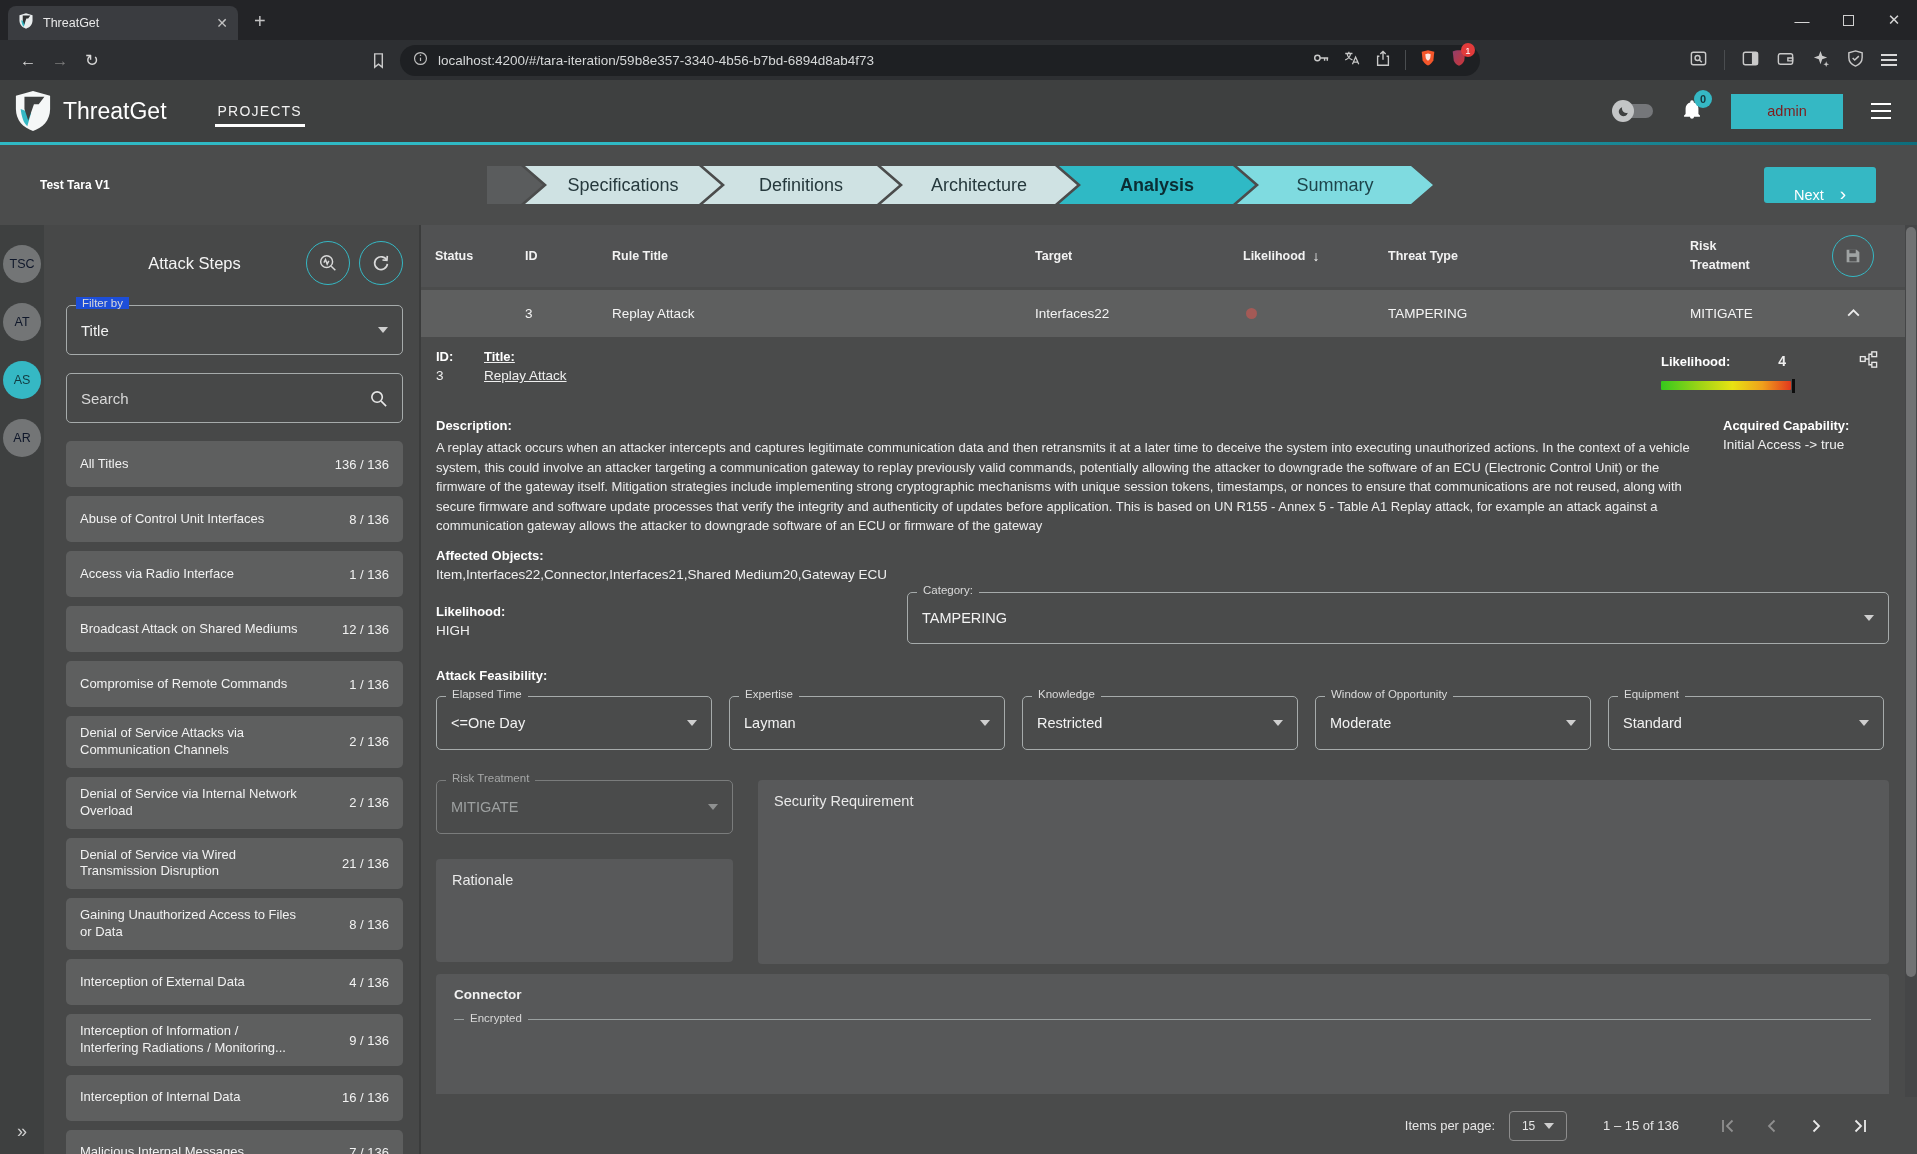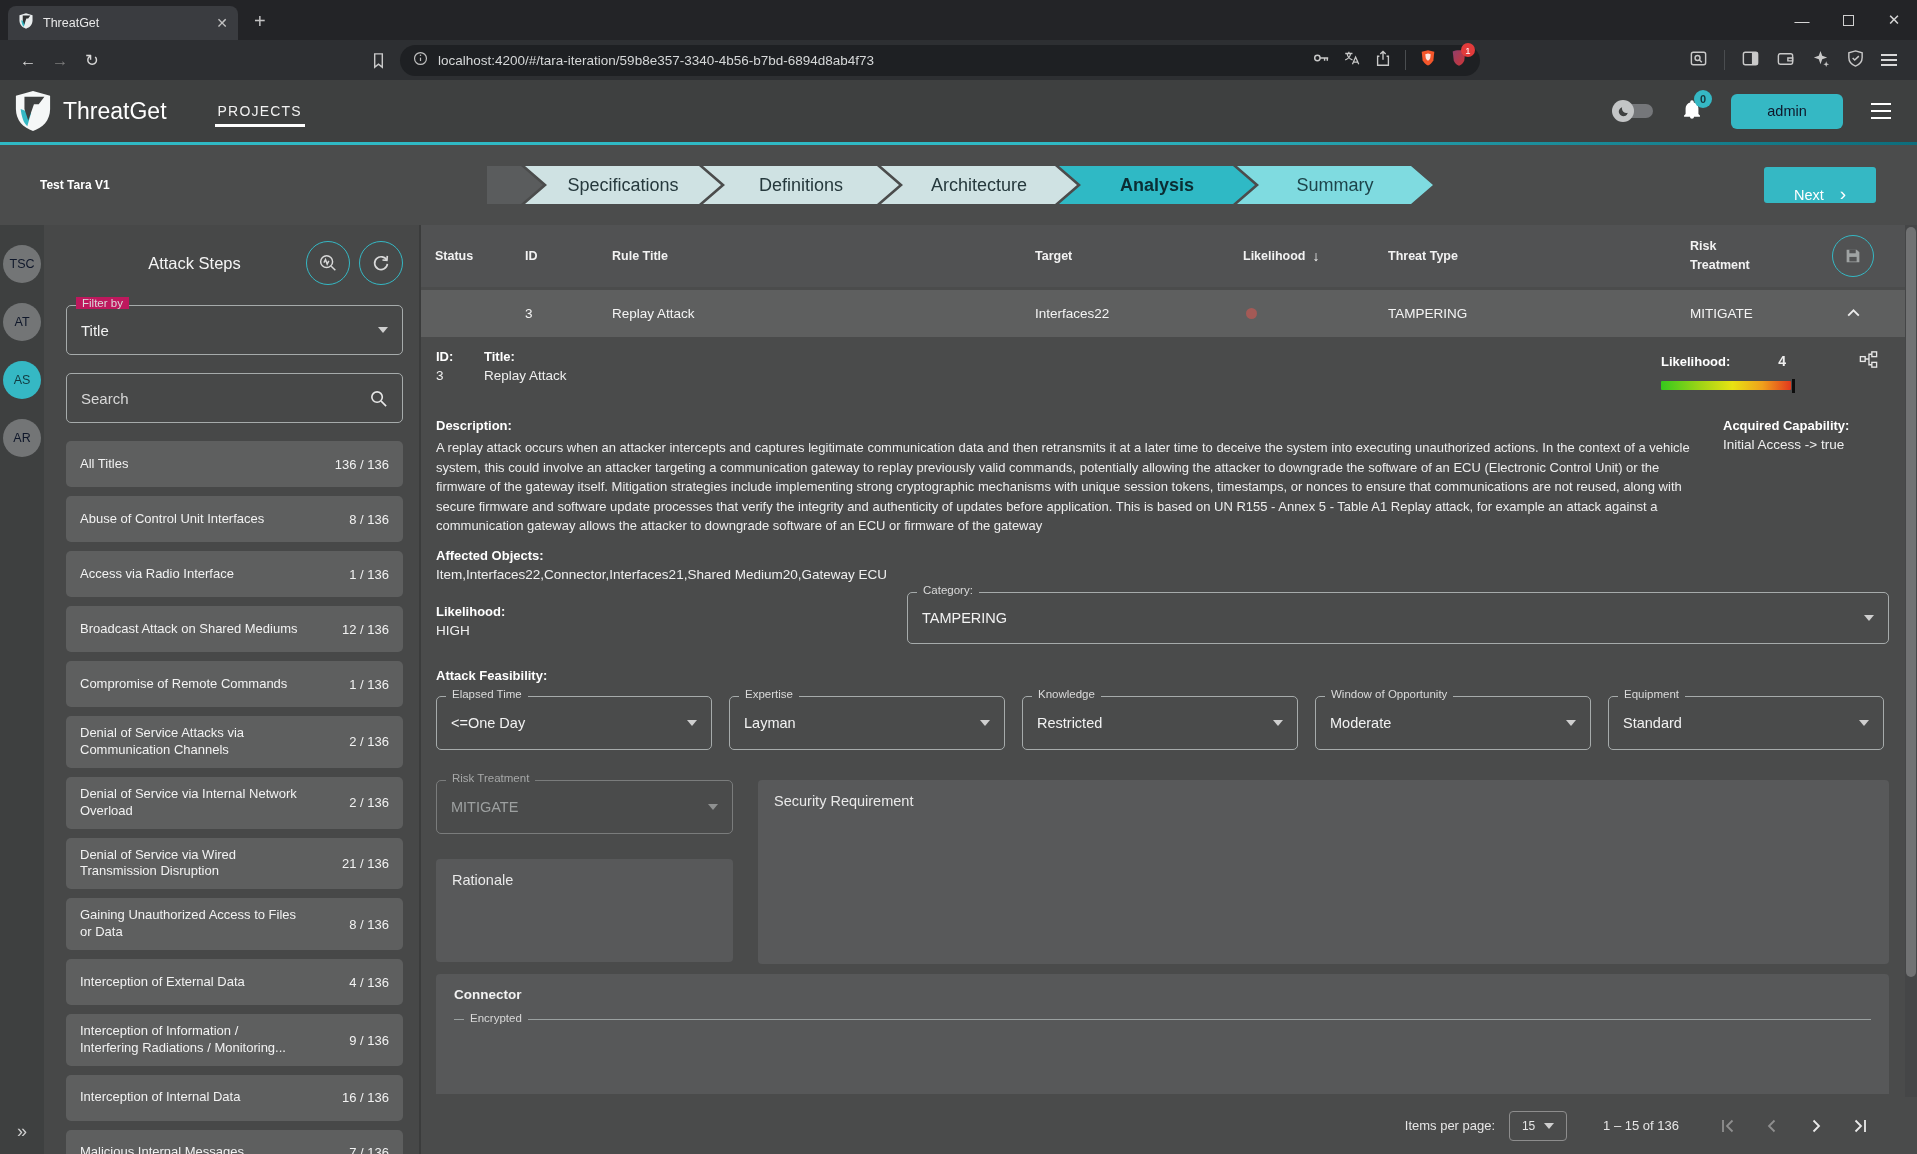--- a/index.html
+++ b/index.html
@@ -50,21 +50,21 @@
   .hdr-right { margin-left:auto; display:flex; align-items:center; gap:28px; }
   .toggle { width:36px; height:14px; background:#75777a; border-radius:7px; position:relative; }
   .knob { position:absolute; left:-5px; top:-4px; width:22px; height:22px; border-radius:50%; background:#c3c5c6;
           display:flex; align-items:center; justify-content:center; }
   .knob svg { width:13px; height:13px; }
   .bell { position:relative; }
   .bell svg { width:22px; height:23px; }
   .bell-badge { position:absolute; top:-8px; right:-9px; min-width:18px; height:18px; border-radius:9px;
                 background:#35b8c4; color:#16363b; font-size:11px; font-weight:bold; display:flex;
                 align-items:center; justify-content:center; }
-  .admin-btn { width:112px; height:35px; background:#35b8c4; border-radius:6px; color:#0f172a;
+  .admin-btn { width:112px; height:35px; background:#35b8c4; border-radius:0; color:#7f1d1d;
                font-size:14.5px; display:flex; align-items:center; justify-content:center; }
   .menu-bars { display:flex; flex-direction:column; gap:4.5px; }
   .menu-bars i { display:block; width:20px; height:2.4px; background:#fff; }
 
   .tealbar { height:3px; background:linear-gradient(90deg,#2fb9c5,#2fb9c5 55%,#0d6d7c); }
 
   
   .subheader { height:80px; background:#4b4c4c; position:relative; display:flex; align-items:center; }
   .project-name { margin-left:40px; font-weight:bold; font-size:12px; color:#fff; }
   .stepper { position:absolute; left:487px; top:21px; display:flex; height:38px; }
@@ -93,21 +93,21 @@
   .sidebar { width:377px; background:#474848; border-right:2px solid #3b3c3c; padding:16px 16px 0 22px; flex:none; }
   .sb-head { display:flex; align-items:center; margin-bottom:20px; }
   .sb-title { flex:1; text-align:center; padding-left:26px; font-size:16.5px; color:#f4f4f4; }
   .sb-iconbtn { width:44px; height:44px; border-radius:50%; border:1px solid #35b8c4; display:flex;
                 align-items:center; justify-content:center; margin-left:9px; flex:none; }
   .sb-iconbtn svg { width:22px; height:22px; }
   .mat-field { position:relative; border:1px solid #a6abab; border-radius:5px; display:flex;
                align-items:center; padding:0 14px; background:transparent; }
   .mat-field .flabel { position:absolute; top:-9px; left:9px; padding:0 6px; font-size:11.5px;
                        color:#dadada; background:#4a4b4b; white-space:nowrap; }
-  .sidebar .mat-field .flabel { background:#be185d; }
+  .sidebar .mat-field .flabel { background:#1d4ed8; }
   .mat-field .fval { font-size:15px; color:#f2f2f2; }
   .caret { margin-left:auto; width:0; height:0; border-left:5px solid transparent;
            border-right:5px solid transparent; border-top:6px solid #cfcfcf; }
   .mat-field.disabled { border-color:#7a7c7c; }
   .mat-field.disabled .fval { color:#9da0a0; }
   .mat-field.disabled .caret { border-top-color:#8f9191; }
   .mat-field.disabled .flabel { color:#a6a8a8; }
   .sb-filter { height:50px; margin-bottom:18px; }
   .sb-search { height:50px; border:1px solid #a6abab; border-radius:5px; display:flex; align-items:center;
                padding:0 14px; margin-bottom:18px; }
@@ -138,21 +138,21 @@
   .trow { height:47px; background:#5e5f5f; margin-top:3px; display:flex; align-items:center;
           padding-left:14px; font-size:13.5px; color:#f4f4f4; }
   .dot { width:11px; height:11px; border-radius:50%; background:#a45a56; margin-left:3px; }
   .chev-up svg { width:17px; height:17px; }
 
   .detail { flex:1; background:#4a4b4b; padding:12px 28px 0 15px; overflow:hidden;
             font-size:13px; color:#efefef; }
   .d-lab { font-weight:bold; font-size:13px; color:#fff; }
   .d-val { font-size:13.5px; margin-top:4px; }
   .d-row1 { display:flex; }
-  .d-id { width:48px; } .d-titlecol { flex:1; }
+  .d-id { width:48px; } .d-titlecol { flex:1;text-decoration:underline; }
   .d-like { width:218px; margin-right:10px; }
   .d-like-top { display:flex; align-items:center; }
   .d-like-top .lv { margin-left:48px; font-weight:bold; font-size:14px; }
   .d-like-top .tree { margin-left:auto; }
   .tree svg { width:21px; height:21px; }
   .gbar { margin-top:8px; width:130px; height:9px; border-radius:1px; position:relative;
           background:linear-gradient(90deg,#35c91d,#9ed416 30%,#e8e212 55%,#efa01c 78%,#e2381d); }
   .gbar .marker { position:absolute; right:-4px; top:-2.5px; width:3.5px; height:14px; background:#0d0d0d; }
 
   .d-row2 { display:flex; margin-top:28px; }

